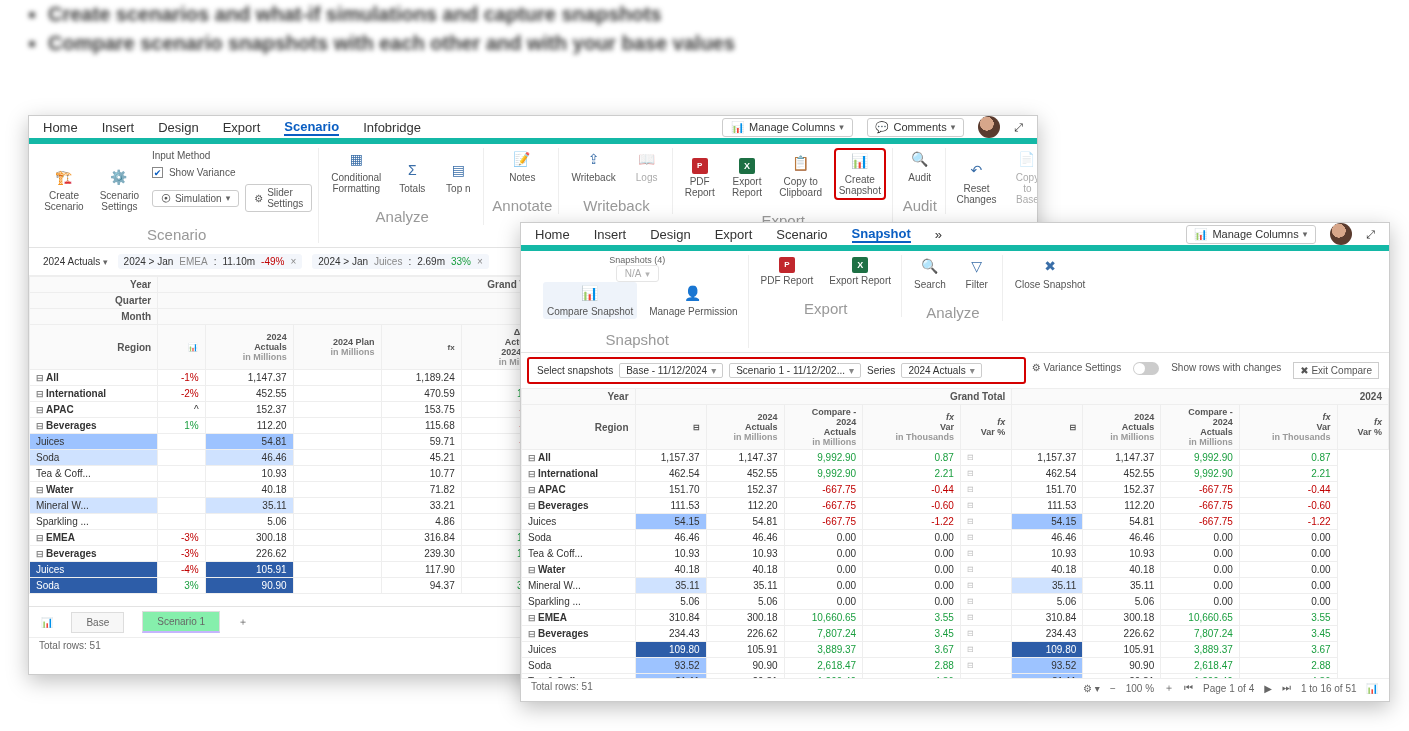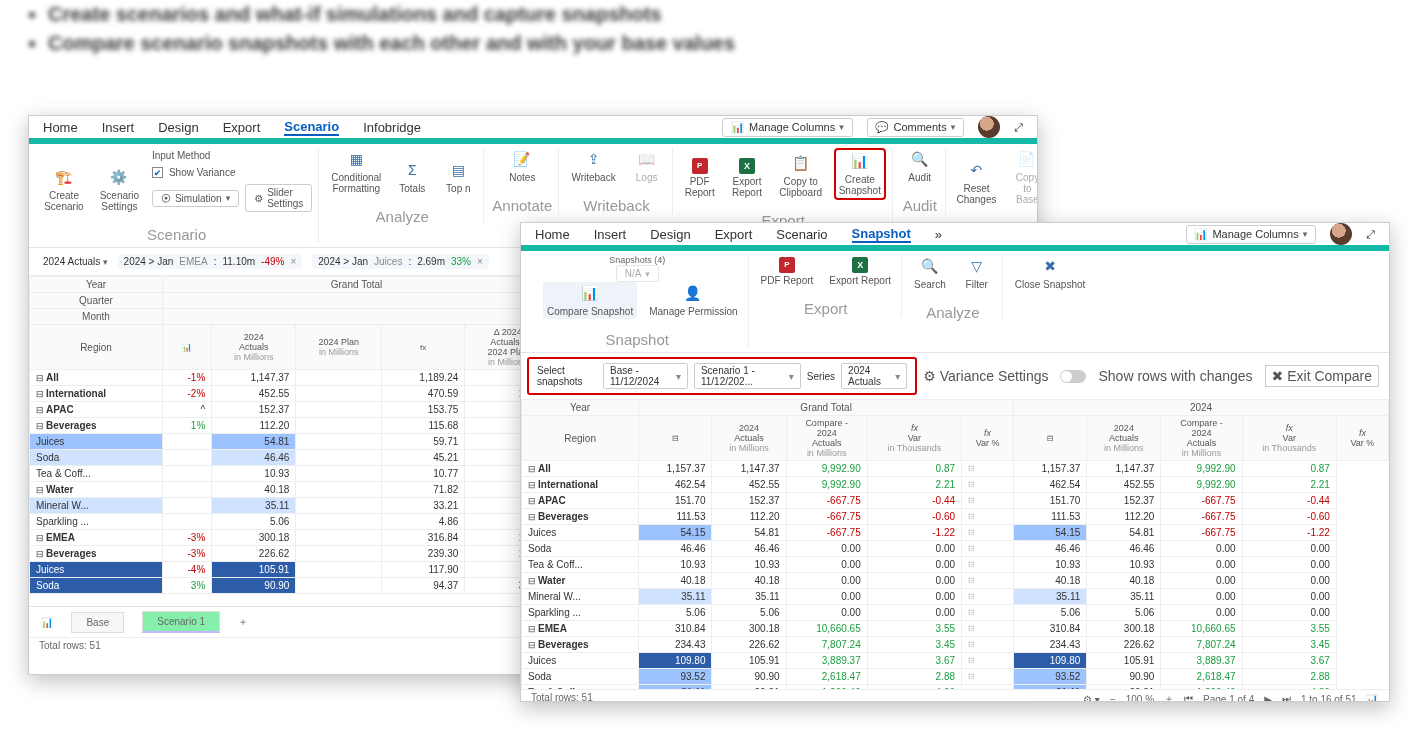--- a/index.html
+++ b/index.html
@@ -26,35 +26,35 @@
 .opt-row{display:flex;align-items:center;gap:6px;margin:2px 0}
 .pillbar{display:flex;align-items:center;gap:10px;padding:6px 14px;border-bottom:1px solid #eee;font-size:10px;flex-wrap:wrap}
 .pill{display:flex;align-items:center;gap:6px;background:#f3f6fb;border-radius:3px;padding:2px 6px}
 .pill .x{color:#888;cursor:pointer}
 .neg{color:#c00000}
 .pos{color:#1a9e3f}
 
 .grid{font-size:10px;overflow:auto;flex:1}
 table{border-collapse:collapse;width:100%}
 th,td{padding:2px 6px;border:1px solid #eee;white-space:nowrap}
-th{background:#fafafa;font-weight:400;text-align:center;color:#555}
+th{background:#fafafa;font-weight:700;text-align:right;color:#555}
 td.num{text-align:right}
 .rowh td:first-child{font-weight:700}
 .exp::before{content:"⊟ ";color:#888;font-size:9px}
 .hlb{background:#cfe2ff}
 .hlb2{background:#9dc3ff}
 .hdark{background:#2d5da8;color:#fff}
 .footer{display:flex;align-items:center;gap:18px;padding:4px 12px;border-top:1px solid #e3e3e3;font-size:10px;color:#666}
 .footer .tab{padding:4px 14px;border:1px solid #ddd;background:#f7f7f7}
 .footer .tab.act{background:#86efac;border-bottom:2px solid #c4b5fd}
 .statusbar{display:flex;justify-content:space-between;padding:2px 10px;font-size:10px;color:#666;border-top:1px solid #eee}
 .selectbar{display:flex;align-items:center;gap:6px;padding:4px 8px;border:2px solid #d40000;border-radius:3px;font-size:10px;margin:4px 6px}
 .selectbar .dd{border:1px solid #ccc;border-radius:2px;padding:1px 6px;display:flex;align-items:center;gap:4px}
 .selectbar .chev{color:#888}
-.sidecontrols{display:flex;align-items:center;gap:12px;font-size:14px;color:#555}
+.sidecontrols{display:flex;gap:12px;font-size:10px;color:#555}
 .toggle{width:26px;height:13px;border-radius:7px;background:#ccc;position:relative}
 .toggle::after{content:"";position:absolute;left:1px;top:1px;width:11px;height:11px;background:#fff;border-radius:50%}
 .excelico{display:inline-block;width:16px;height:16px;background:#1d7044;color:#fff;font-size:9px;font-weight:700;text-align:center;line-height:16px;border-radius:2px}
 .pdfico{display:inline-block;width:16px;height:16px;background:#c1272d;color:#fff;font-size:8px;font-weight:700;text-align:center;line-height:16px;border-radius:2px}
 .chev-down{font-size:9px;color:#666}
 .checkbox{width:11px;height:11px;border:1px solid #888;display:inline-flex;align-items:center;justify-content:center;font-size:9px;color:#0a5ec2}
 </style>
 </head>
 <body>
 

